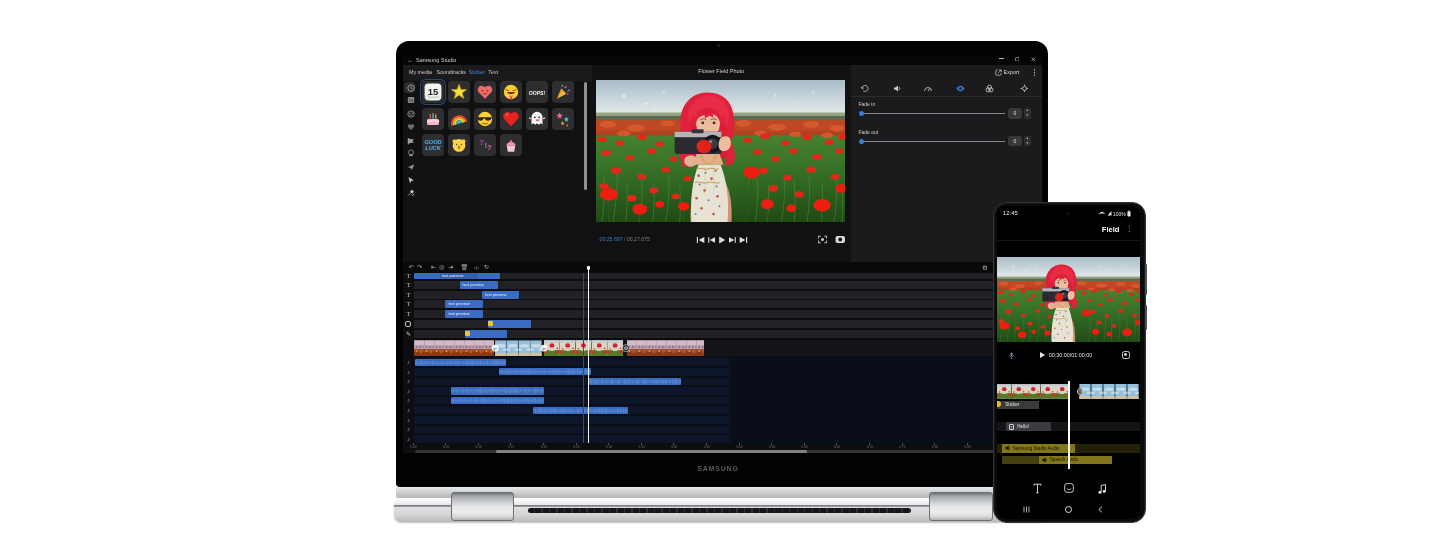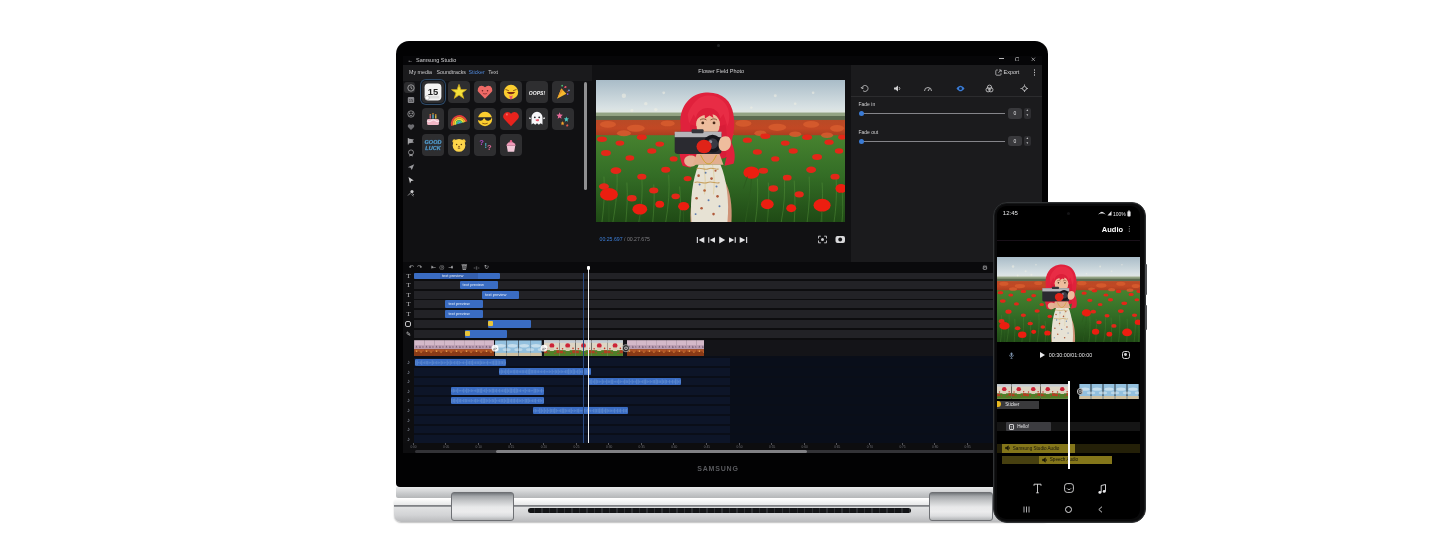--- a/index.html
+++ b/index.html
@@ -414,21 +414,21 @@
         <g fill="#e4e4e6">
           <path d="M1 4.6 3.6 2.2a2.6 2.6 0 0 1 2.6 0L8.8 4.6 6.2 3.6 3.6 3.6z"></path>
           <path d="M10.5 5.5h4V1z"></path>
           <text x="16" y="5.8" font-size="5" font-family="Liberation Sans" fill="#e4e4e6">100%</text>
           <rect x="30.4" y="1.2" width="3.2" height="5.2" rx="0.9"></rect>
           <rect x="31.2" y="0.4" width="1.6" height="0.9" rx="0.3"></rect>
         </g>
       </svg>
   </div>
 
-  <div class="a" style="left:105px;top:18.5px;color:#fff;font-size:7.5px;font-weight:bold;">Audio</div>
+  <div class="a" style="left:105px;top:18.5px;color:#fff;font-size:7.5px;font-weight:bold;">Field</div>
   <div class="a" style="left:129px;top:18.5px;color:#d8d8da;font-size:7px;">⋮</div>
   <div class="a" style="left:0;top:33.5px;width:143.3px;height:1.2px;background:#191019;"></div>
 
   <div class="a" style="left:0;top:50.5px;width:143.3px;height:85.5px;overflow:hidden;">
     <svg width="143.3" height="85.5" viewBox="0 0 250 144" preserveAspectRatio="none">
         <use href="#photo"></use>
       </svg>
   </div>
 
   <div class="a" style="left:11px;top:146px;width:7px;height:7px;">

